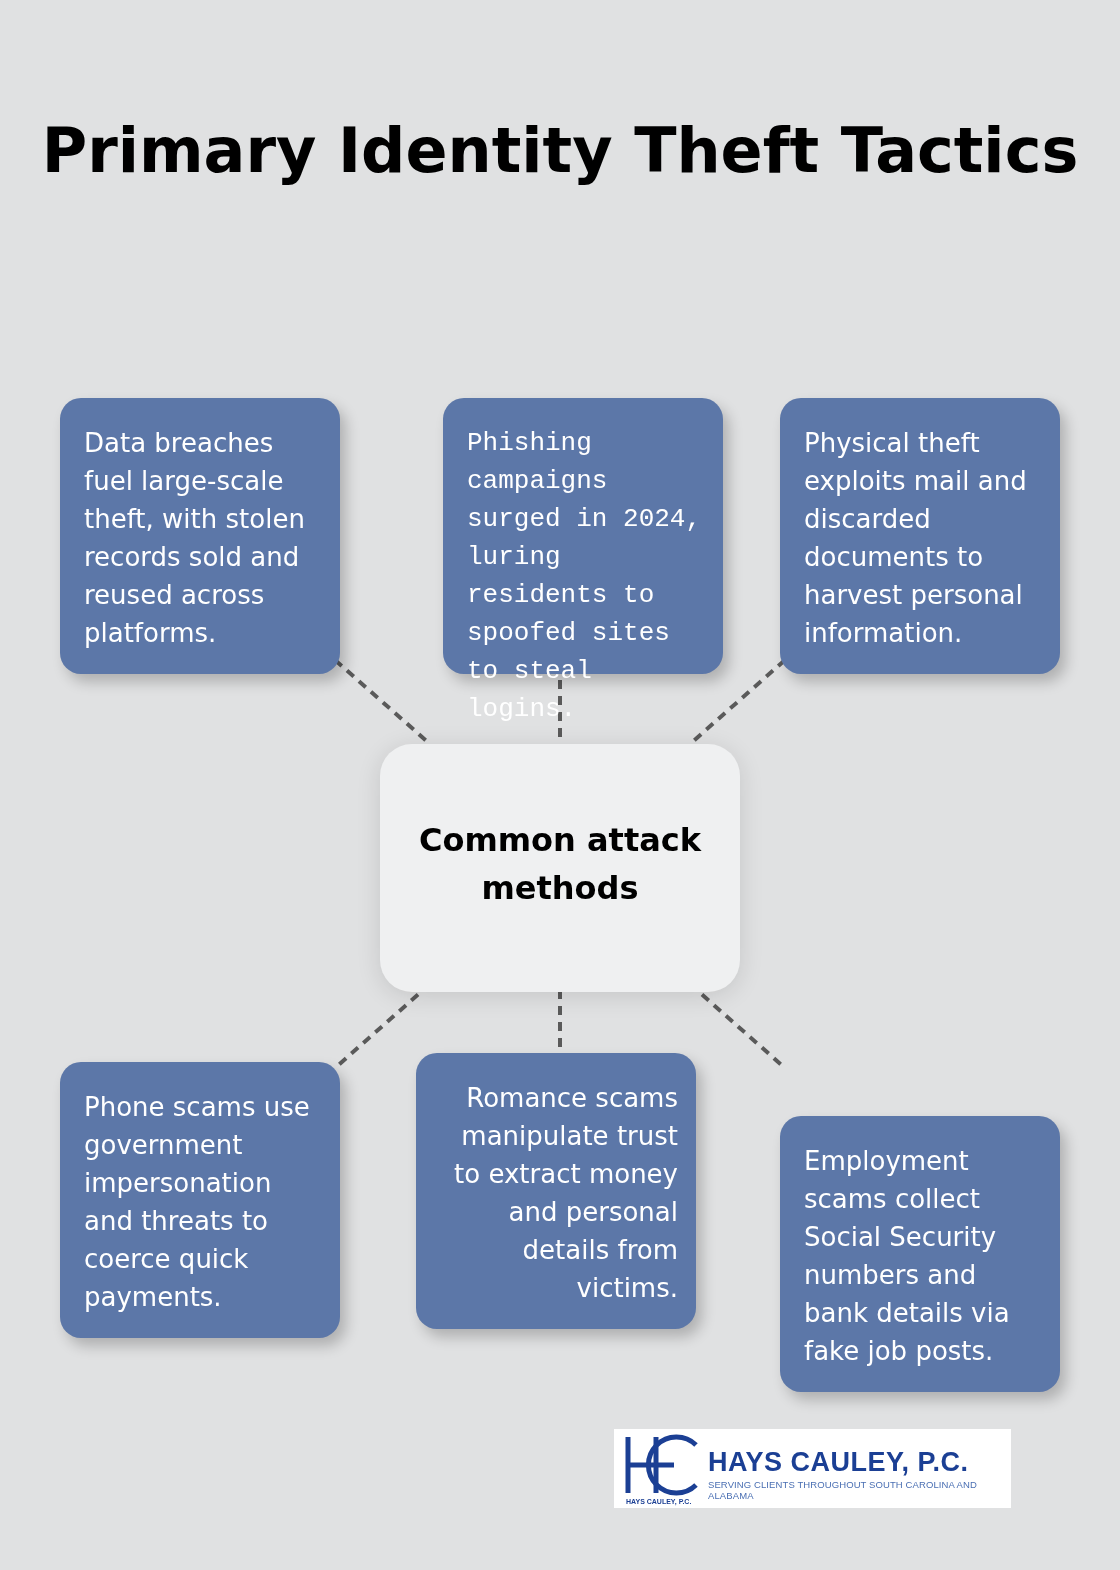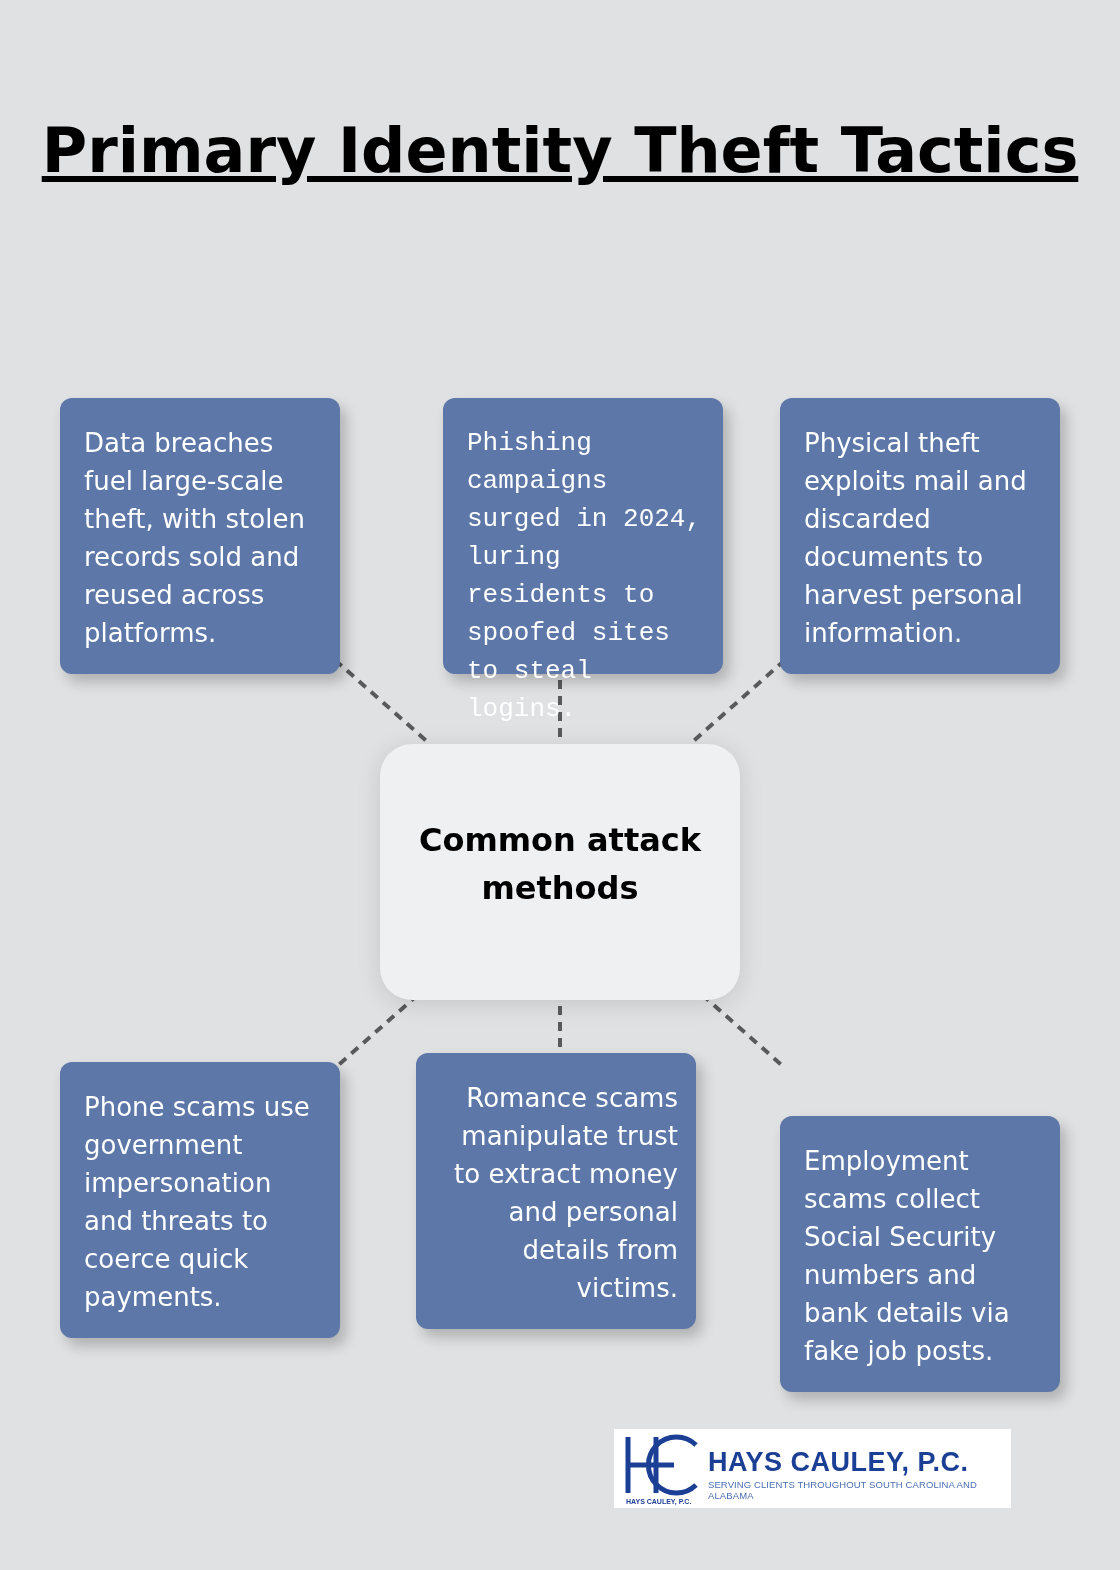--- a/index.html
+++ b/index.html
@@ -7,37 +7,37 @@
       width: 1120px; height: 1570px;
       background: #e0e1e2;
       position: relative; overflow: hidden;
       font-family: "DejaVu Sans", "Liberation Sans", sans-serif;
     }
     .title {
       position: absolute; left: 0; top: 108px; width: 1120px;
       text-align: center; font-weight: bold; font-size: 62px; line-height: 86px;
       color: #000; letter-spacing: 0px;
     }
-    .title span { display: block; text-decoration: underline; }
+    .title span { display: block; }
     svg.lines { position: absolute; left: 0; top: 0; }
     .card {
       position: absolute; width: 280px; height: 276px;
-      background: #5c77a8; border-radius: 12px;
+      background: #5c77a8; border-radius: 21px;
       box-shadow: 6px 8px 14px rgba(0,0,0,0.22);
       box-sizing: border-box; padding: 26px 18px 0 24px;
       color: #fff; font-size: 26px; line-height: 38px;
       font-family: "DejaVu Sans", sans-serif;
     }
     .center {
       position: absolute; left: 380px; top: 744px; width: 360px; height: 240px;
       background: #eff0f1; border-radius: 32px;
       box-shadow: 0 4px 24px rgba(0,0,0,0.12);
       display: flex; align-items: center; justify-content: center;
       text-align: center; font-weight: bold; font-size: 32px; line-height: 48px; color: #000;
-      padding-bottom: 16px;
+      padding-bottom: 8px;
     }
     .logo {
       position: absolute; left: 614px; top: 1429px; width: 397px; height: 79px;
       background: #fff;
     }
     .logo .mark { position: absolute; left: 8px; top: 4px; }
     .logo .name {
       position: absolute; left: 94px; top: 18px;
       font-family: "Liberation Sans", sans-serif; font-weight: bold;
       color: #1b3f94; font-size: 27px; letter-spacing: 0.5px;

